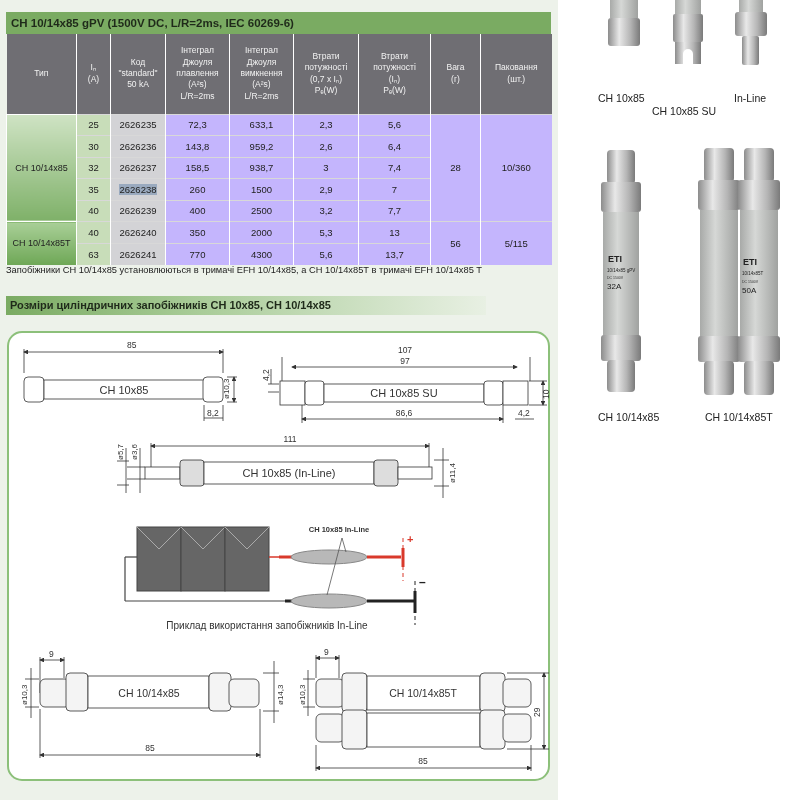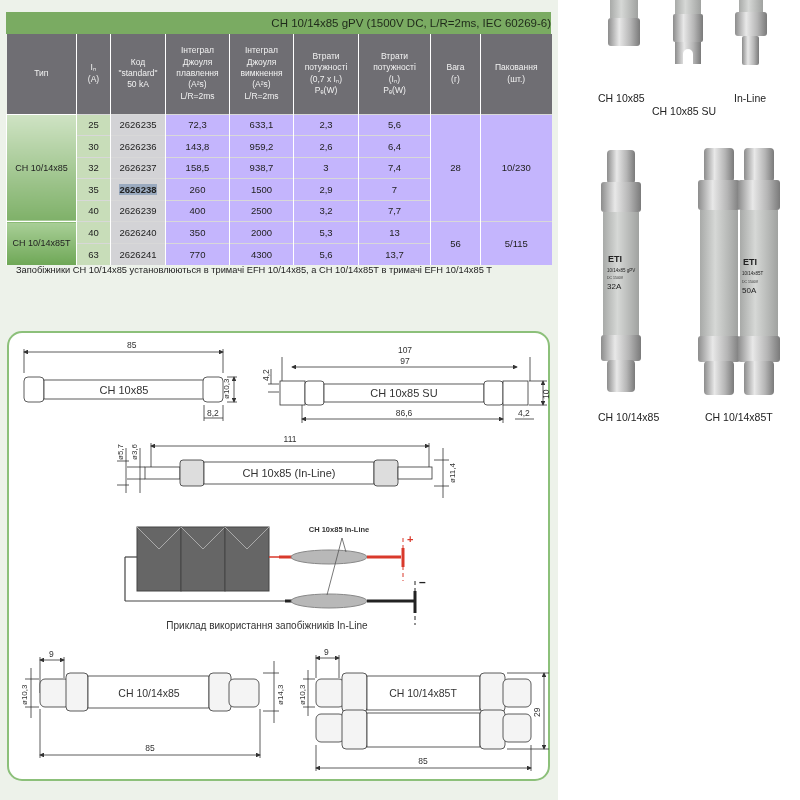--- a/index.html
+++ b/index.html
@@ -4,32 +4,32 @@
 <style>
   * { box-sizing: border-box; margin: 0; padding: 0; }
   html, body { width: 800px; height: 800px; overflow: hidden; }
   body { background: #edf2ea; font-family: "Liberation Sans", sans-serif; color: #222; position: relative; }
 
   .panel-left { position: absolute; left: 0; top: 0; width: 560px; height: 800px; background: #edf2ea; }
   .panel-right { position: absolute; left: 558px; top: 0; width: 242px; height: 800px; background: #fff; }
 
   
   .tbl-title { position: absolute; left: 6px; top: 12px; width: 545px; height: 22px; background: #7aab62; color: #1f2a1a;
-    font-weight: normal; font-size: 11.5px; line-height: 22px; padding-left: 5px; text-align: right; }
+    font-weight: bold; font-size: 11.5px; line-height: 22px; padding-left: 5px; }
   table.spec { position: absolute; left: 6px; top: 34px; width: 545px; border-collapse: collapse; font-family: "Liberation Sans", sans-serif; font-size: 9.5px; table-layout: fixed; }
   table.spec th { background: #6f6e73; color: #f2f2f2; font-weight: normal; font-size: 8.5px; line-height: 1.35; border-left: 1px solid #fff; height: 80px; text-align: center; vertical-align: middle; }
   table.spec th:first-child { border-left: none; margin-top: 9px; }
   table.spec td { text-align: center; height: 21.5px; border-left: 1px solid #fff; border-top: 1px solid #d8d8d8; background: #c4b5fd; color: #222; }
   table.spec td.type { background: linear-gradient(to bottom, #cfe3c4, #7fb169); border-top: 1px solid #fff; font-size: 9px; }
   table.spec td.type.t2 { background: linear-gradient(to bottom, #a9cf97, #6ea756); }
   table.spec td.cur { background: #c8ddb9; }
   table.spec td.code { background: #d3d3d6; margin-left: 40px; }
-  table.spec td.code .hl { background: #9aaabf; padding: 0 1px; font-weight: bold; }
+  table.spec td.code .hl { background: #9aaabf; padding: 0 1px; }
   table.spec td.span { border-top: 1px solid #d8d8d8; }
-  .note { position: absolute; left: 6px; top: 265px; font-size: 9.3px; color: #222; margin-left: 10px; }
+  .note { position: absolute; left: 6px; top: 265px; font-size: 9.3px; color: #222; }
 
   .sec-title { position: absolute; left: 6px; top: 296px; width: 480px; height: 19px; font-weight: bold; font-size: 11px; line-height: 19px; padding-left: 4px; color: #1f2a1a;
     background: linear-gradient(to right, #7aab62 0%, #a9cc98 40%, #e8f0e3 100%); }
 
   .diagram-box { position: absolute; left: 7px; top: 331px; width: 543px; height: 450px; background: #fff; border: 2px solid #8cc07a; border-radius: 15px; }
   .diagram-box svg { position: absolute; left: 0; top: 0; }
   .photo-label { position: absolute; font-size: 10.5px; color: #222; }
 </style>
 </head>
 <body>
@@ -101,21 +101,21 @@
     <tbody id="tbody">
         <tr>
           <td class="type" rowspan="5">CH 10/14x85</td>
           <td class="cur">25</td>
           <td class="code"><span>2626235</span></td>
           <td>72,3</td>
           <td>633,1</td>
           <td>2,3</td>
           <td>5,6</td>
           <td class="span" rowspan="5">28</td>
-          <td class="span" rowspan="5">10/230</td>
+          <td class="span" rowspan="5">10/360</td>
         </tr>
         <tr>
           <td class="cur">30</td>
           <td class="code"><span>2626236</span></td>
           <td>143,8</td>
           <td>959,2</td>
           <td>2,6</td>
           <td>6,4</td>
         </tr>
         <tr>
@@ -158,20 +158,21 @@
           <td class="code"><span>2626241</span></td>
           <td>770</td>
           <td>4300</td>
           <td>5,6</td>
           <td>13,7</td>
         </tr>
       </tbody>
   </table>
   <div class="note">Запобіжники CH 10/14x85 установлюються в тримачі EFH 10/14x85, а CH 10/14x85T в тримачі EFH 10/14x85 T</div>
 
+  <div class="sec-title">Розміри циліндричних запобіжників CH 10x85, CH 10/14x85</div>
 
   <div class="diagram-box">
     <svg width="543" height="450" viewBox="0 0 543 450" font-family="Liberation Sans, sans-serif">
       <defs>
         <marker id="ar" markerWidth="6" markerHeight="6" refX="5" refY="3" orient="auto">
             <path d="M0,0 L6,3 L0,6 z" fill="#333"></path>
           </marker>
         <marker id="al" markerWidth="6" markerHeight="6" refX="1" refY="3" orient="auto">
             <path d="M6,0 L0,3 L6,6 z" fill="#333"></path>
           </marker>

